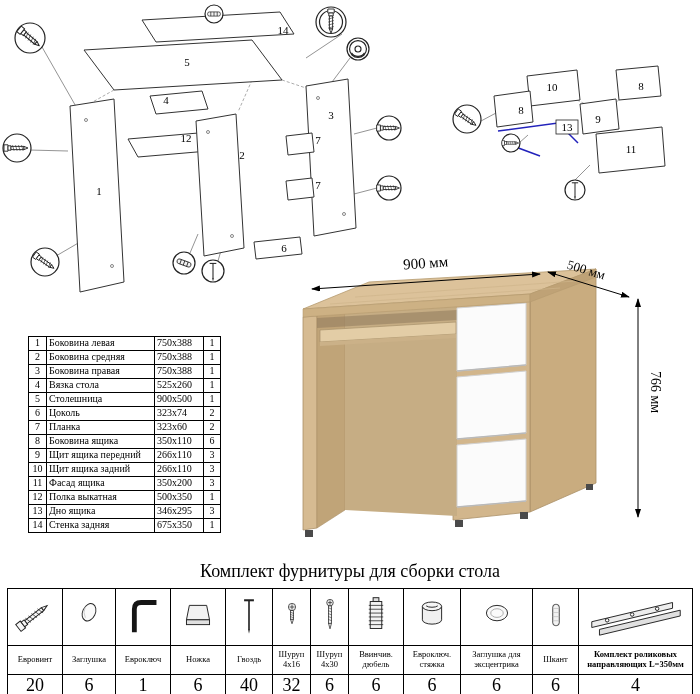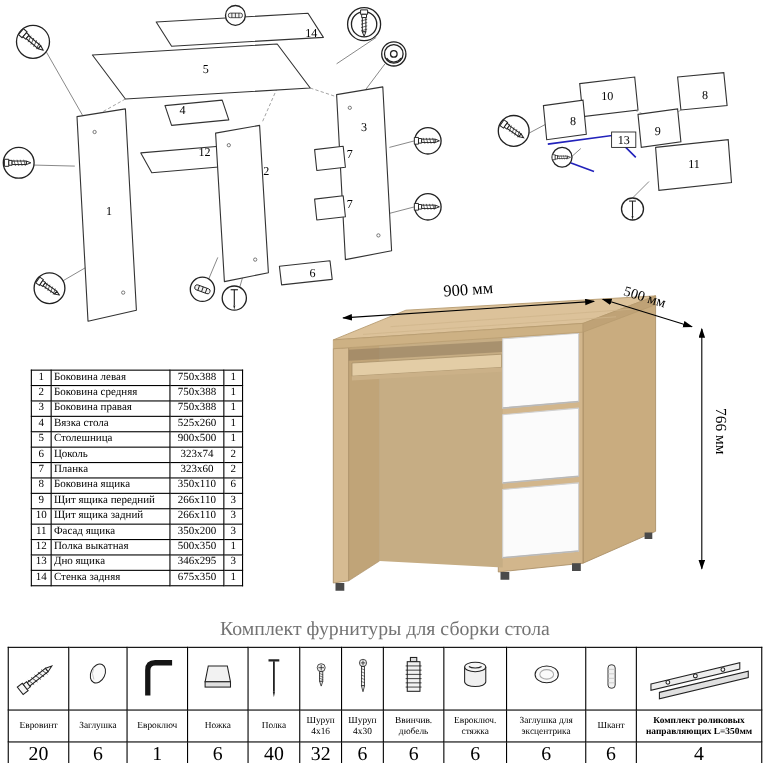--- a/index.html
+++ b/index.html
@@ -6,23 +6,23 @@
   body{width:700px;height:694px;background:#fff;position:relative;
        font-family:"Liberation Serif",serif;overflow:hidden;}
   svg.canvas{position:absolute;left:0;top:0;}
   .lbl{font-size:11px;font-family:"Liberation Serif",serif;text-anchor:middle;fill:#000;}
   .dim{font-family:"Liberation Serif",serif;fill:#000;text-anchor:middle;}
   #parts-table{position:absolute;left:28px;top:336px;border-collapse:collapse;background:#fff;}
   #parts-table td{border:1px solid #000;font-size:10px;line-height:12.5px;padding:0 2px;
                   white-space:nowrap;height:13px;}
   #parts-table td:nth-child(1){text-align:center;width:13px;}
   #parts-table td:nth-child(2){width:103px;margin-top:32px;}
-  #parts-table td:nth-child(3){text-align:center;width:44px;}
+  #parts-table td:nth-child(3){width:44px;}
   #parts-table td:nth-child(4){text-align:center;width:12px;}
-  .title{position:absolute;left:0;top:561px;width:700px;text-align:center;font-size:18px;color:#737373;}
+  .title{position:absolute;left:0;top:561px;width:700px;text-align:center;font-size:18px;color:#000000;}
   #hw-table{position:absolute;left:7px;top:588px;border-collapse:collapse;table-layout:fixed;background:#fff;}
   #hw-table td{border:1px solid #000;text-align:center;vertical-align:middle;padding:0;overflow:hidden;}
   .hw-icon-cell{height:56px;}
   .hw-name{font-size:8.5px;line-height:1.12;height:26px;padding:1px !important;}
   .hw-name.left{text-align:left;font-weight:bold;}
   .hw-qty{font-size:18px;height:18px;}
 </style>
 </head>
 <body>
 
@@ -421,21 +421,21 @@
         <circle cx="74" cy="19.5" r="1.8" fill="#fff" stroke="#222"></circle>
         <polygon points="14,41 98,21 98,27 14,47" fill="#e0e0e0" stroke="#222"></polygon>
       </svg>
     </td>
   </tr>
   <tr>
     <td class="hw-name">Евровинт</td>
     <td class="hw-name">Заглушка</td>
     <td class="hw-name">Евроключ</td>
     <td class="hw-name">Ножка</td>
-    <td class="hw-name">Полка</td>
+    <td class="hw-name">Гвоздь</td>
     <td class="hw-name">Шуруп 4х16</td>
     <td class="hw-name">Шуруп 4х30</td>
     <td class="hw-name">Ввинчив. дюбель</td>
     <td class="hw-name">Евроключ. стяжка</td>
     <td class="hw-name">Заглушка для эксцентрика</td>
     <td class="hw-name">Шкант</td>
     <td class="hw-name left">Комплект роликовых направляющих L=350мм</td>
   </tr>
   <tr>
     <td class="hw-qty">20</td>

